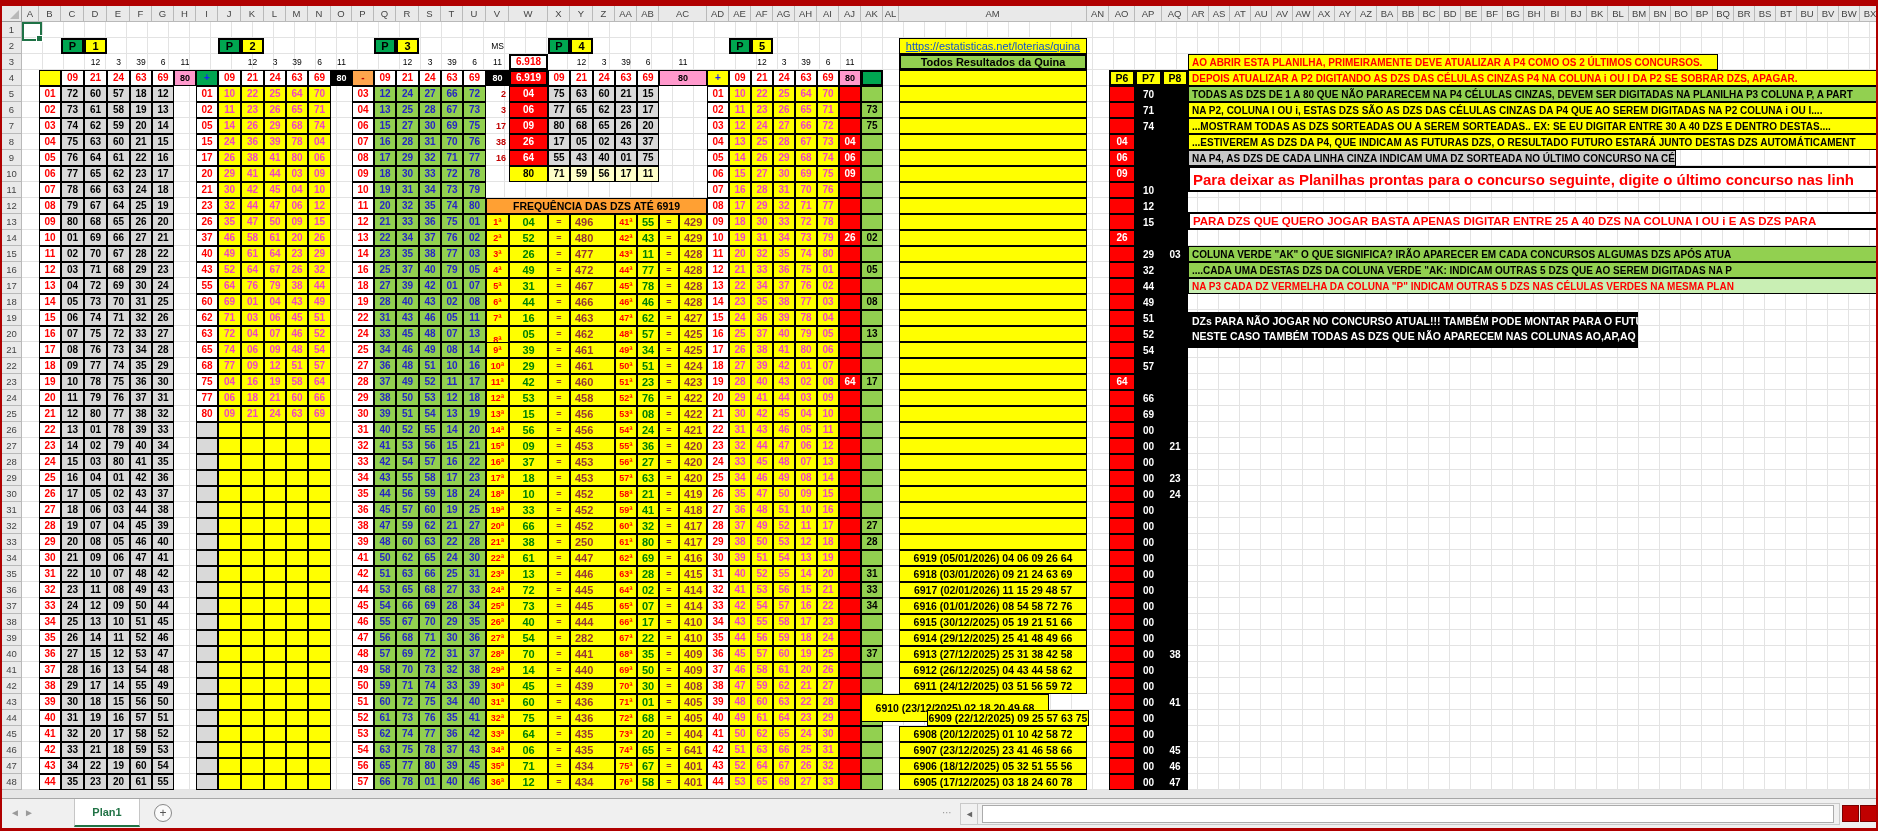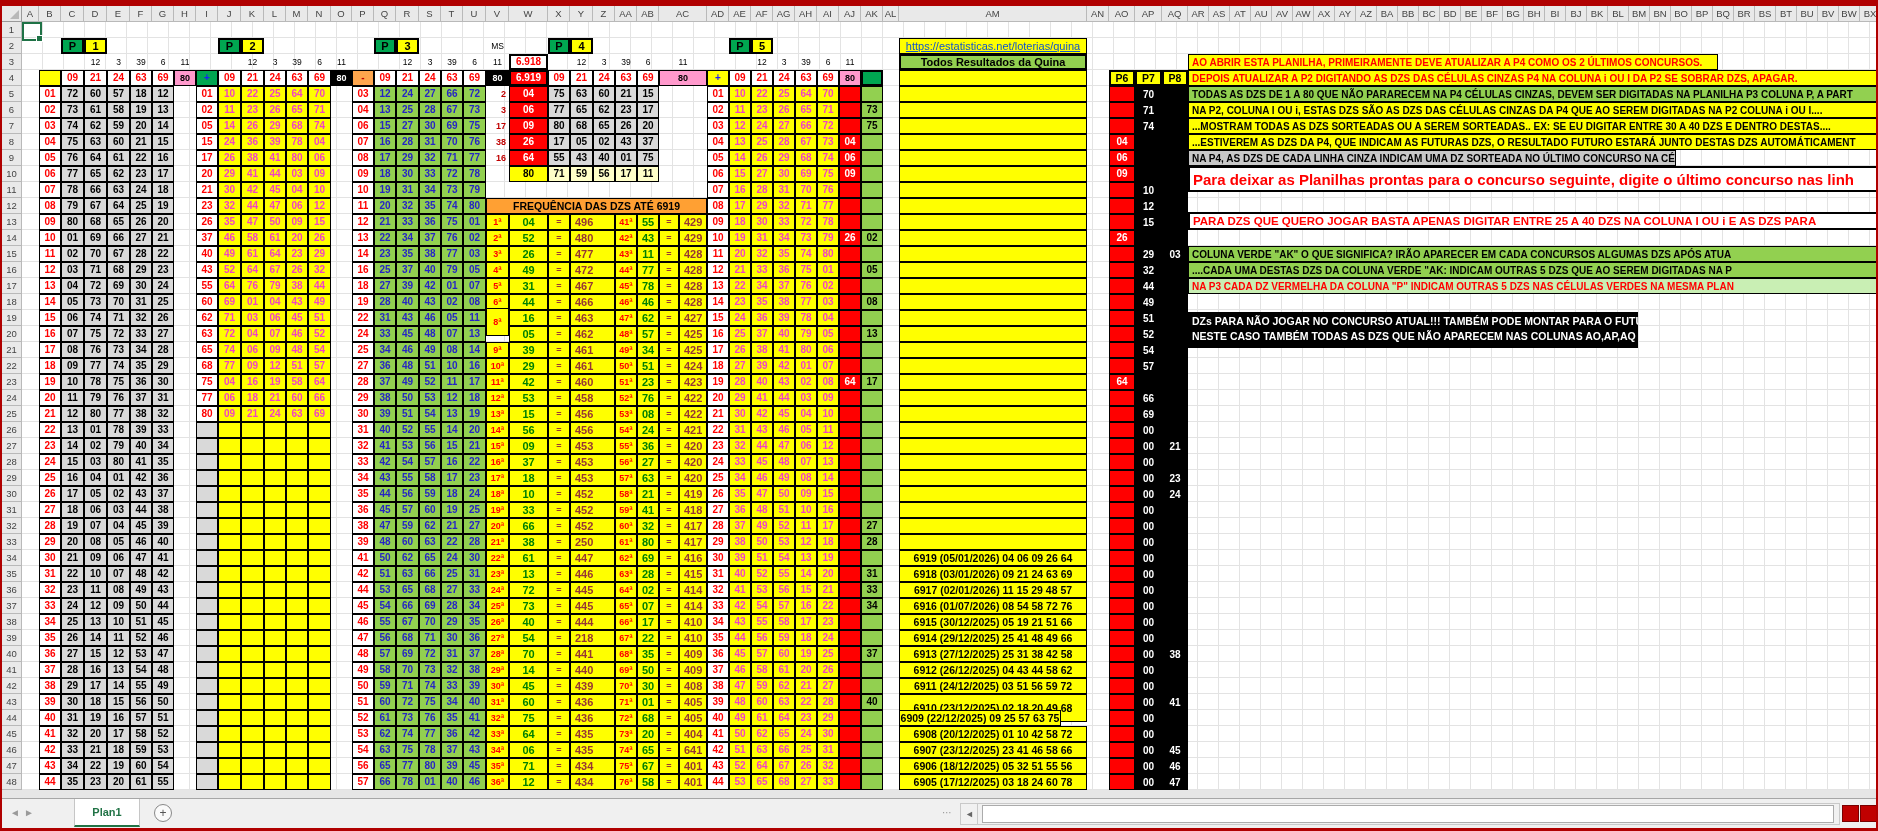--- a/index.html
+++ b/index.html
@@ -1431,21 +1431,21 @@
       <div class="cell freqeq" style="left: 657px; top: 294px; width: 20px; height: 16px;">=</div>
       <div class="cell freqcount" style="left: 677px; top: 294px; width: 28px; height: 16px;">428</div>
       <div class="cell freqrank" style="left: 484px; top: 310px; width: 23px; height: 16px;">7ª</div>
       <div class="cell freqnum" style="left: 507px; top: 310px; width: 39px; height: 16px;">16</div>
       <div class="cell freqeq" style="left: 546px; top: 310px; width: 22px; height: 16px;">=</div>
       <div class="cell freqcount" style="left: 568px; top: 310px; width: 45px; height: 16px;">463</div>
       <div class="cell freqrank" style="left: 613px; top: 310px; width: 22px; height: 16px;">47ª</div>
       <div class="cell freqnum" style="left: 635px; top: 310px; width: 22px; height: 16px;">62</div>
       <div class="cell freqeq" style="left: 657px; top: 310px; width: 20px; height: 16px;">=</div>
       <div class="cell freqcount" style="left: 677px; top: 310px; width: 28px; height: 16px;">427</div>
-      <div class="cell freqrank" style="left: 484px; top: 308px; width: 23px; height: 28px;">8ª</div>
+      <div class="cell freqrank" style="left: 484px; top: 326px; width: 23px; height: 28px;">8ª</div>
       <div class="cell freqnum" style="left: 507px; top: 326px; width: 39px; height: 16px;">05</div>
       <div class="cell freqeq" style="left: 546px; top: 326px; width: 22px; height: 16px;">=</div>
       <div class="cell freqcount" style="left: 568px; top: 326px; width: 45px; height: 16px;">462</div>
       <div class="cell freqrank" style="left: 613px; top: 326px; width: 22px; height: 16px;">48ª</div>
       <div class="cell freqnum" style="left: 635px; top: 326px; width: 22px; height: 16px;">57</div>
       <div class="cell freqeq" style="left: 657px; top: 326px; width: 20px; height: 16px;">=</div>
       <div class="cell freqcount" style="left: 677px; top: 326px; width: 28px; height: 16px;">425</div>
       <div class="cell freqrank" style="left: 484px; top: 342px; width: 23px; height: 16px;">9ª</div>
       <div class="cell freqnum" style="left: 507px; top: 342px; width: 39px; height: 16px;">39</div>
       <div class="cell freqeq" style="left: 546px; top: 342px; width: 22px; height: 16px;">=</div>
@@ -1586,21 +1586,21 @@
       <div class="cell freqnum" style="left: 507px; top: 614px; width: 39px; height: 16px;">40</div>
       <div class="cell freqeq" style="left: 546px; top: 614px; width: 22px; height: 16px;">=</div>
       <div class="cell freqcount" style="left: 568px; top: 614px; width: 45px; height: 16px;">444</div>
       <div class="cell freqrank" style="left: 613px; top: 614px; width: 22px; height: 16px;">66ª</div>
       <div class="cell freqnum" style="left: 635px; top: 614px; width: 22px; height: 16px;">17</div>
       <div class="cell freqeq" style="left: 657px; top: 614px; width: 20px; height: 16px;">=</div>
       <div class="cell freqcount" style="left: 677px; top: 614px; width: 28px; height: 16px;">410</div>
       <div class="cell freqrank" style="left: 484px; top: 630px; width: 23px; height: 16px;">27ª</div>
       <div class="cell freqnum" style="left: 507px; top: 630px; width: 39px; height: 16px;">54</div>
       <div class="cell freqeq" style="left: 546px; top: 630px; width: 22px; height: 16px;">=</div>
-      <div class="cell freqcount" style="left: 568px; top: 630px; width: 45px; height: 16px;">218</div>
+      <div class="cell freqcount" style="left: 568px; top: 630px; width: 45px; height: 16px;">282</div>
       <div class="cell freqrank" style="left: 613px; top: 630px; width: 22px; height: 16px;">67ª</div>
       <div class="cell freqnum" style="left: 635px; top: 630px; width: 22px; height: 16px;">22</div>
       <div class="cell freqeq" style="left: 657px; top: 630px; width: 20px; height: 16px;">=</div>
       <div class="cell freqcount" style="left: 677px; top: 630px; width: 28px; height: 16px;">410</div>
       <div class="cell freqrank" style="left: 484px; top: 646px; width: 23px; height: 16px;">28ª</div>
       <div class="cell freqnum" style="left: 507px; top: 646px; width: 39px; height: 16px;">70</div>
       <div class="cell freqeq" style="left: 546px; top: 646px; width: 22px; height: 16px;">=</div>
       <div class="cell freqcount" style="left: 568px; top: 646px; width: 45px; height: 16px;">441</div>
       <div class="cell freqrank" style="left: 613px; top: 646px; width: 22px; height: 16px;">68ª</div>
       <div class="cell freqnum" style="left: 635px; top: 646px; width: 22px; height: 16px;">35</div>
@@ -1786,28 +1786,28 @@
       <div class="cell resrow" style="left: 897px; top: 438px; width: 188px; height: 16px;"></div>
       <div class="cell resrow" style="left: 897px; top: 454px; width: 188px; height: 16px;"></div>
       <div class="cell resrow" style="left: 897px; top: 470px; width: 188px; height: 16px;"></div>
       <div class="cell resrow" style="left: 897px; top: 486px; width: 188px; height: 16px;"></div>
       <div class="cell resrow" style="left: 897px; top: 502px; width: 188px; height: 16px;"></div>
       <div class="cell resrow" style="left: 897px; top: 518px; width: 188px; height: 16px;"></div>
       <div class="cell resrow" style="left: 897px; top: 534px; width: 188px; height: 16px;"></div>
       <div class="cell resrow" style="left: 897px; top: 550px; width: 188px; height: 16px;">6919 (05/01/2026) 04 06 09 26 64</div>
       <div class="cell resrow" style="left: 897px; top: 566px; width: 188px; height: 16px;">6918 (03/01/2026) 09 21 24 63 69</div>
       <div class="cell resrow" style="left: 897px; top: 582px; width: 188px; height: 16px;">6917 (02/01/2026) 11 15 29 48 57</div>
-      <div class="cell resrow" style="left: 897px; top: 598px; width: 188px; height: 16px;">6916 (01/07/2026) 08 54 58 72 76</div>
+      <div class="cell resrow" style="left: 897px; top: 598px; width: 188px; height: 16px;">6916 (01/01/2026) 08 54 58 72 76</div>
       <div class="cell resrow" style="left: 897px; top: 614px; width: 188px; height: 16px;">6915 (30/12/2025) 05 19 21 51 66</div>
       <div class="cell resrow" style="left: 897px; top: 630px; width: 188px; height: 16px;">6914 (29/12/2025) 25 41 48 49 66</div>
       <div class="cell resrow" style="left: 897px; top: 646px; width: 188px; height: 16px;">6913 (27/12/2025) 25 31 38 42 58</div>
       <div class="cell resrow" style="left: 897px; top: 662px; width: 188px; height: 16px;">6912 (26/12/2025) 04 43 44 58 62</div>
       <div class="cell resrow" style="left: 897px; top: 678px; width: 188px; height: 16px;">6911 (24/12/2025) 03 51 56 59 72</div>
-      <div class="cell resrow" style="left: 897px; top: 694px; width: 188px; height: 28px;">6910 (23/12/2025) 02 18 20 49 68</div>
-      <div class="cell resrow" style="left: 897px; top: 710px; width: 162px; height: 16px;">6909 (22/12/2025) 09 25 57 63 75</div>
+      <div class="cell resrow" style="left: 859px; top: 694px; width: 188px; height: 28px;">6910 (23/12/2025) 02 18 20 49 68</div>
+      <div class="cell resrow" style="left: 925px; top: 710px; width: 162px; height: 16px;">6909 (22/12/2025) 09 25 57 63 75</div>
       <div class="cell resrow" style="left: 897px; top: 726px; width: 188px; height: 16px;">6908 (20/12/2025) 01 10 42 58 72</div>
       <div class="cell resrow" style="left: 897px; top: 742px; width: 188px; height: 16px;">6907 (23/12/2025) 23 41 46 58 66</div>
       <div class="cell resrow" style="left: 897px; top: 758px; width: 188px; height: 16px;">6906 (18/12/2025) 05 32 51 55 56</div>
       <div class="cell resrow" style="left: 897px; top: 774px; width: 188px; height: 16px;">6905 (17/12/2025) 03 18 24 60 78</div>
       <div class="cell p678hdr" style="left: 1107px; top: 70px; width: 26px; height: 16px;">P6</div>
       <div class="cell p678hdr" style="left: 1133px; top: 70px; width: 27px; height: 16px;">P7</div>
       <div class="cell p678hdr" style="left: 1160px; top: 70px; width: 26px; height: 16px;">P8</div>
       <div class="cell aored" style="left: 1107px; top: 86px; width: 26px; height: 16px;"></div>
       <div class="cell aored" style="left: 1107px; top: 102px; width: 26px; height: 16px;"></div>
       <div class="cell aored" style="left: 1107px; top: 118px; width: 26px; height: 16px;"></div>

